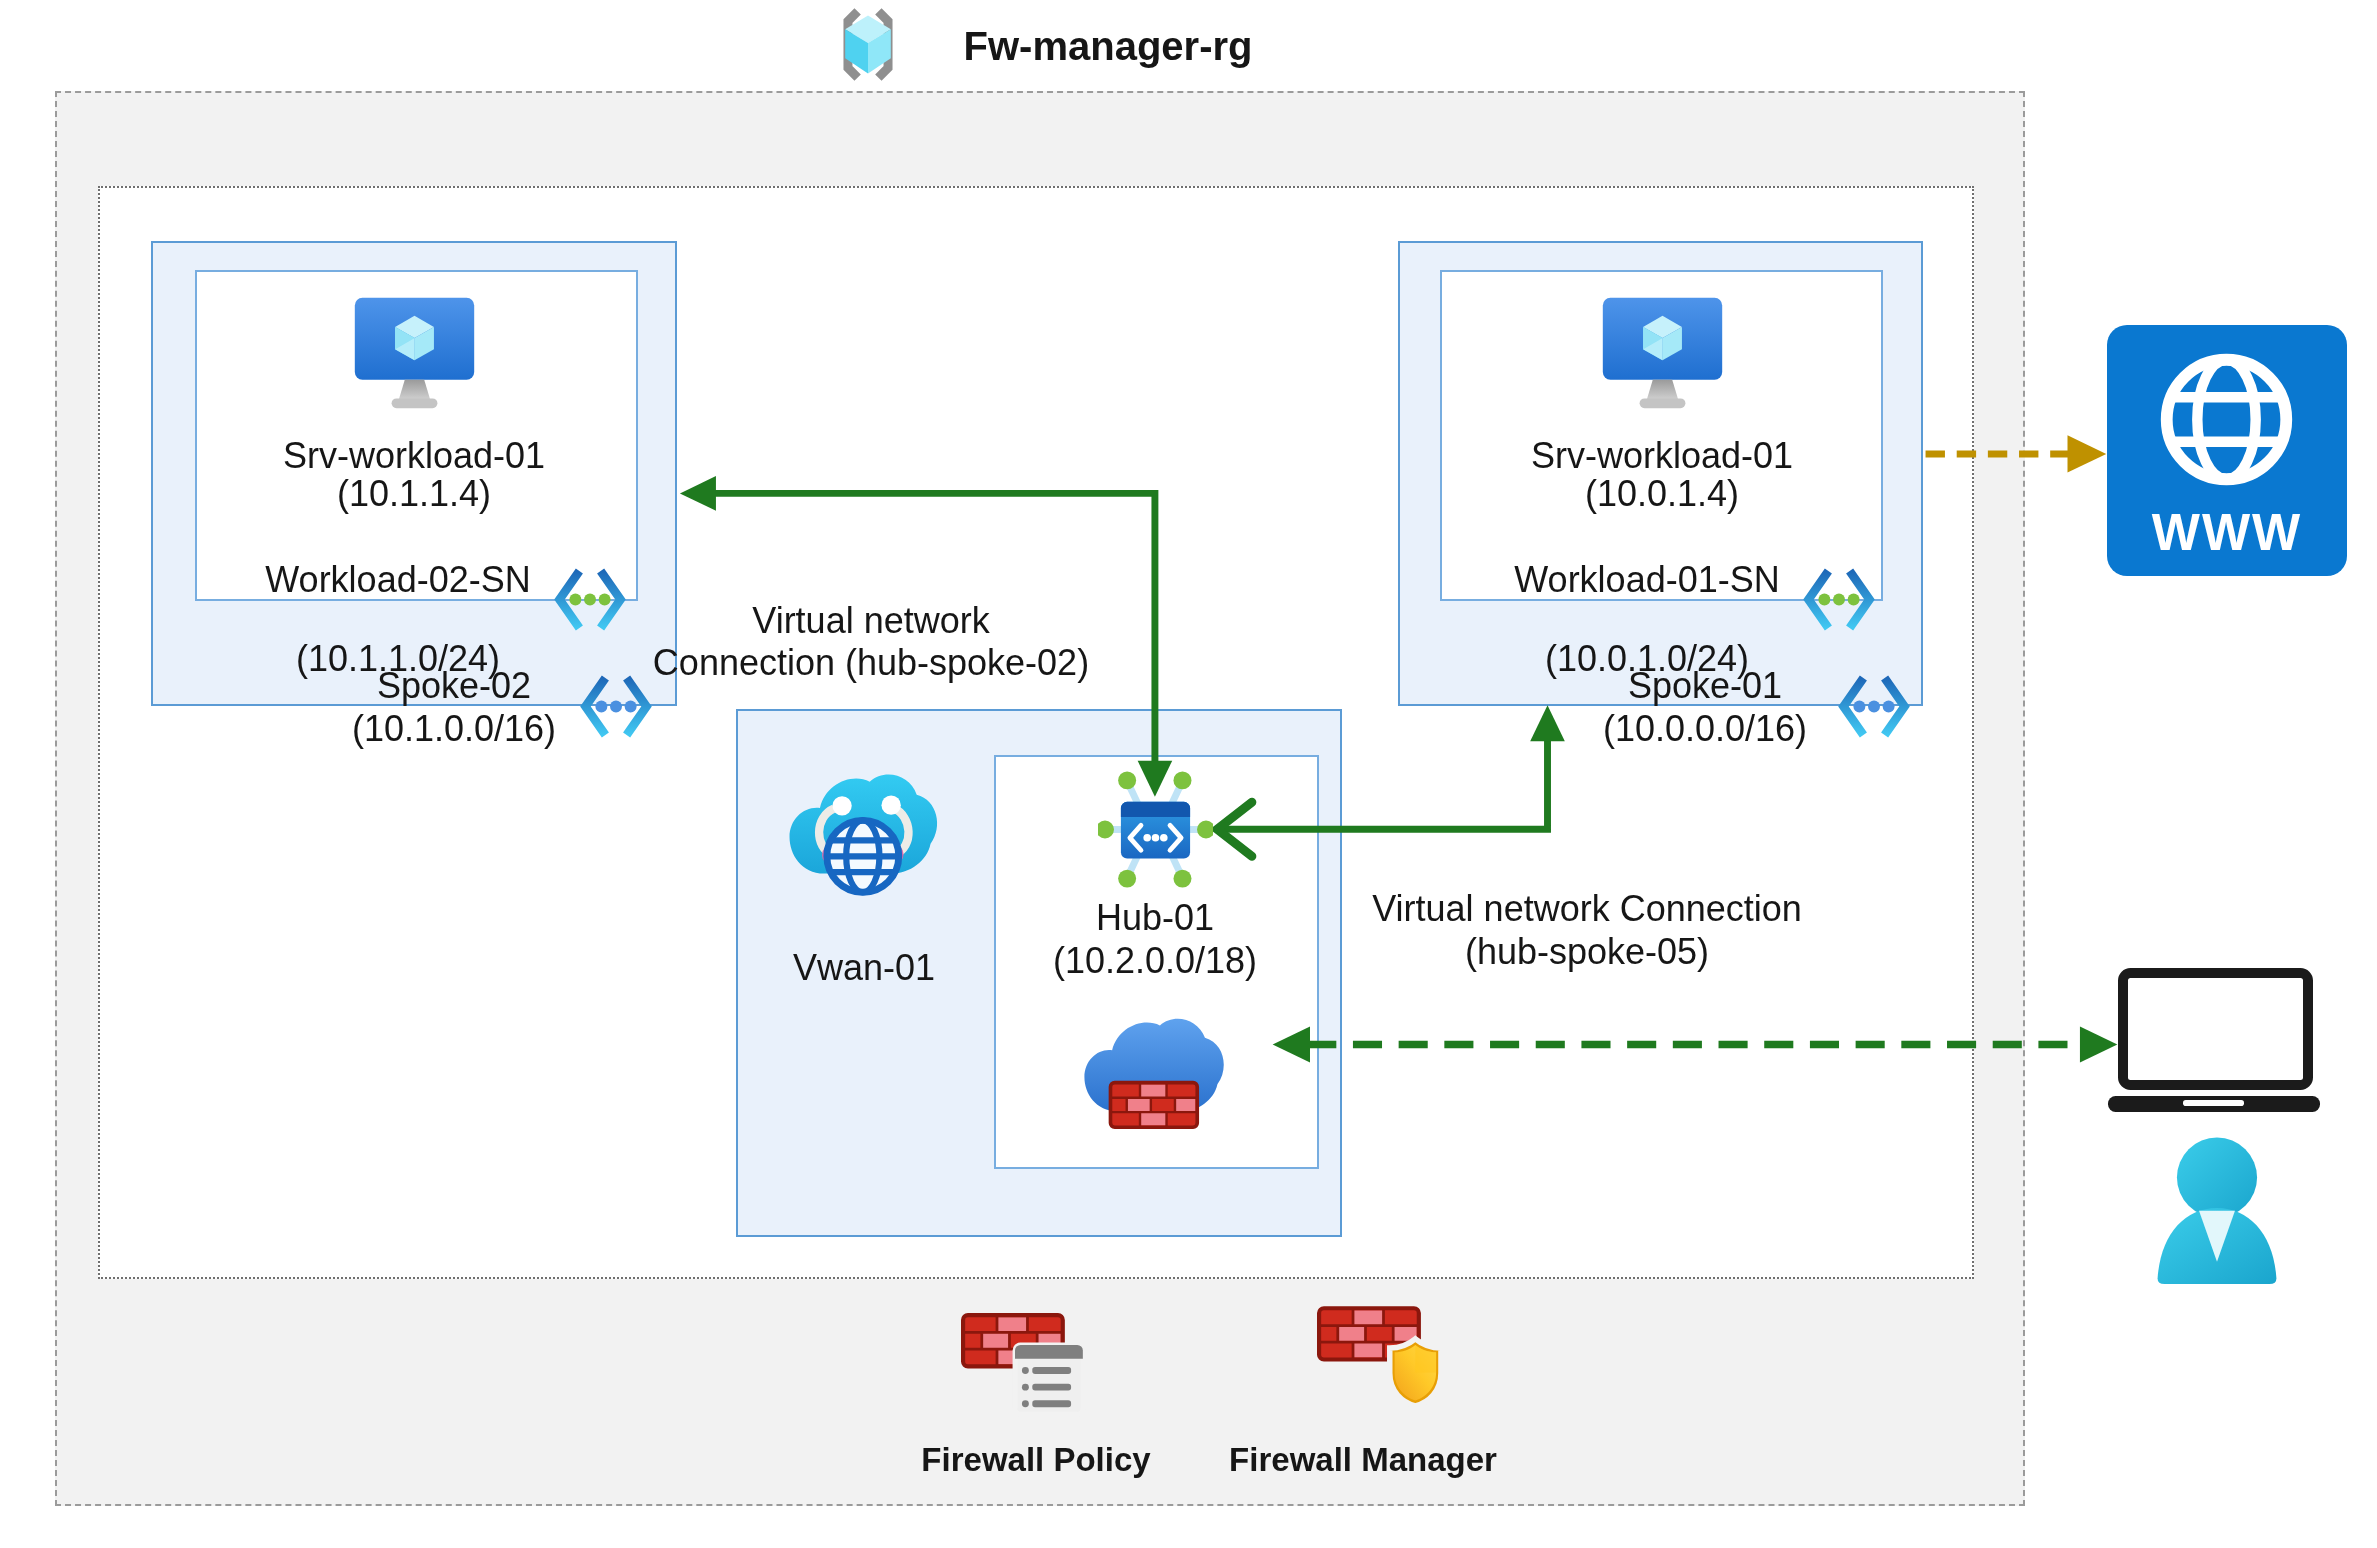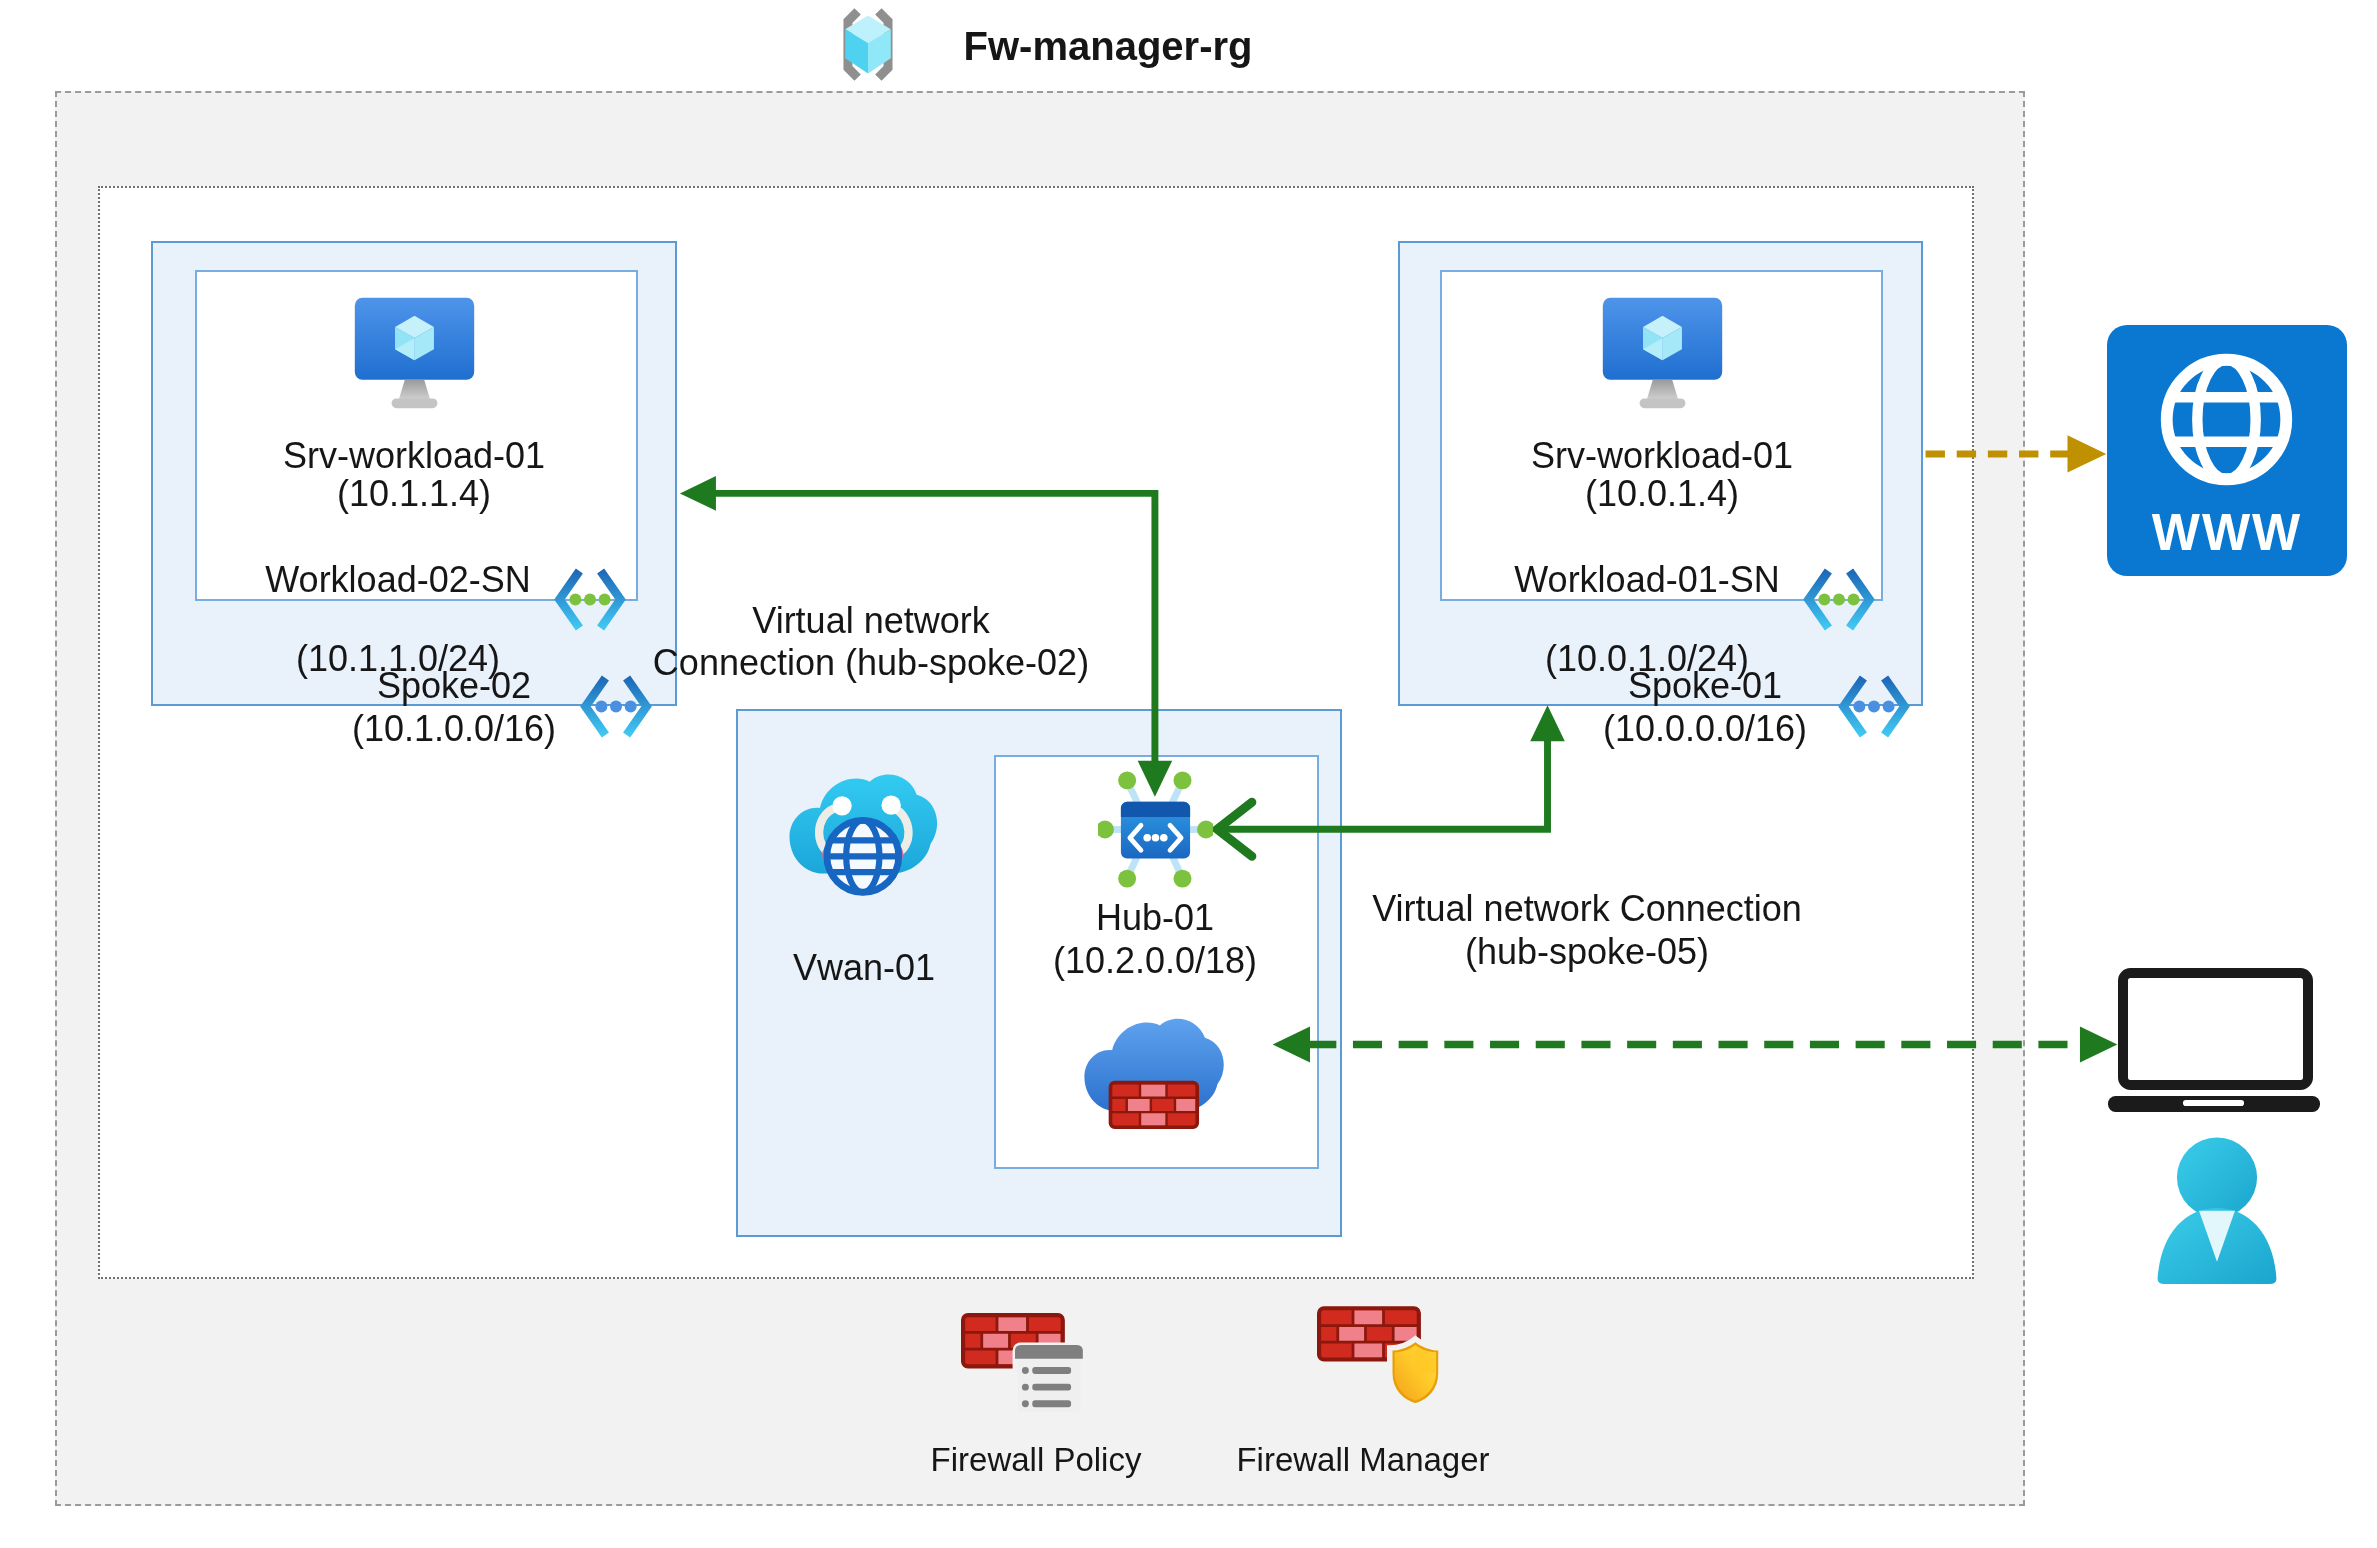--- a/index.html
+++ b/index.html
@@ -12,21 +12,21 @@
   .spoke02{left:151px;top:241px;width:526px;height:465px;}
   .spoke01{left:1398px;top:241px;width:525px;height:465px;}
   .subnet-box{border:2.1px solid #77ade0;background:#ffffff;}
   .workload02{left:195px;top:270px;width:443px;height:331px;}
   .workload01{left:1440px;top:270px;width:443px;height:331px;}
   .vwan-box{left:736px;top:709px;width:606px;height:528px;border:2.8px solid #5b9bd5;background:#e9f1fb;}
   .hub-box{left:994px;top:755px;width:325px;height:414px;border:2.1px solid #77ade0;background:#ffffff;}
   .lbl{position:absolute;transform:translate(-50%,-50%);font-size:36px;line-height:1.15;
        color:#161616;white-space:nowrap;text-align:center;}
   .title-lbl{font-size:40px;font-weight:600;}
-  .footer-lbl{font-size:33px;font-weight:400;}
+  .footer-lbl{font-size:33px;font-weight:700;}
   .www-lbl{font-size:51px;font-weight:700;color:#ffffff;letter-spacing:2.1px;}
   .icon{position:absolute;}
   .arrows{position:absolute;left:0;top:0;width:2377px;height:1549px;pointer-events:none;}
   .www-badge{left:2107px;top:325px;width:240px;height:251px;border-radius:20px;background:#0a78d0;}
   .laptop-screen{left:2118px;top:968px;width:195px;height:122px;border:10.4px solid #1b1b1b;
                  border-radius:12.5px;background:#ffffff;}
   .laptop-base{left:2108px;top:1096px;width:212px;height:16px;border-radius:7.6px;background:#1b1b1b;}
   .laptop-slot{position:absolute;left:75px;top:3.5px;width:61px;height:6.2px;border-radius:2.8px;background:#ffffff;}
 </style>
 </head>

